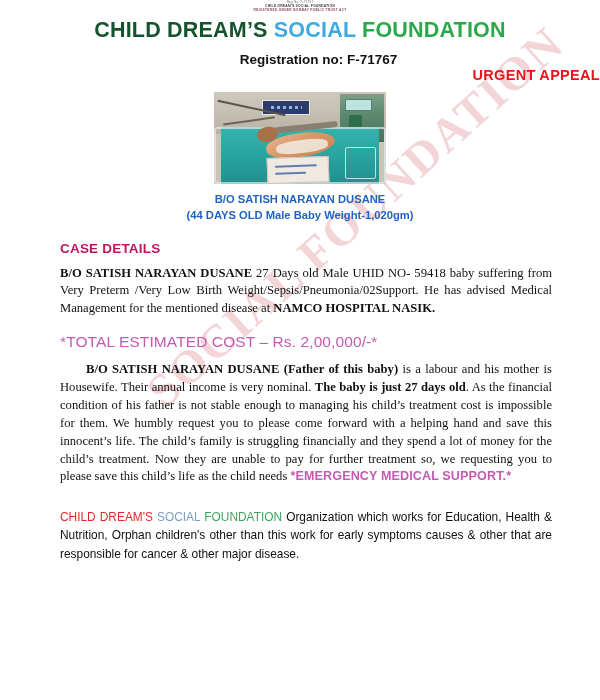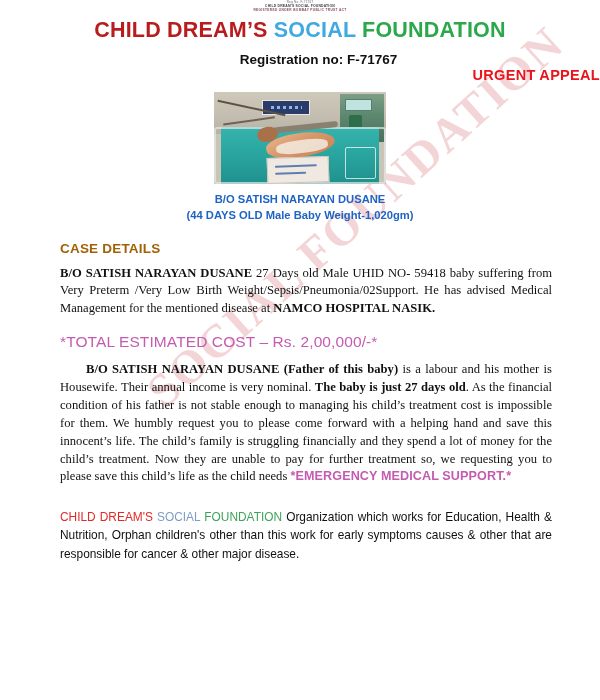--- a/index.html
+++ b/index.html
@@ -63,21 +63,21 @@
   
   .org-title {
     position: relative; z-index: 2;
     text-align: center;
     font-size: 21.5px;
     font-weight: bold;
     letter-spacing: .2px;
     margin-top: 6px;
     white-space: nowrap;
   }
-  .t-orange { color: #b91c1c; text-align: center; }
+  .t-orange { color: #14532d; text-align: center; }
   .t-blue   { color: #3FA9E0; }
   .t-green  { color: #2BA84A; }
 
   .reg-line {
     position: relative; z-index: 2;
     text-align: center;
     font-size: 13.5px;
     font-weight: bold;
     color: #111111;
     margin-top: 9px;
@@ -209,21 +209,21 @@
     line-height: 1.45;
     margin-top: 7px;
   }
 
   
   .body-wrap {
     position: relative; z-index: 2;
     padding: 0 48px 0 60px;
   }
   .sec-head {
-    color: #a16207;
+    color: #be185d;
     font-weight: bold;
     font-size: 13.5px;
     letter-spacing: .2px;
     margin-top: 17px;
   }
   .serif-para {
     font-family: "Liberation Serif", serif;
     font-size: 12.6px;
     line-height: 1.42;
     color: #111111;

